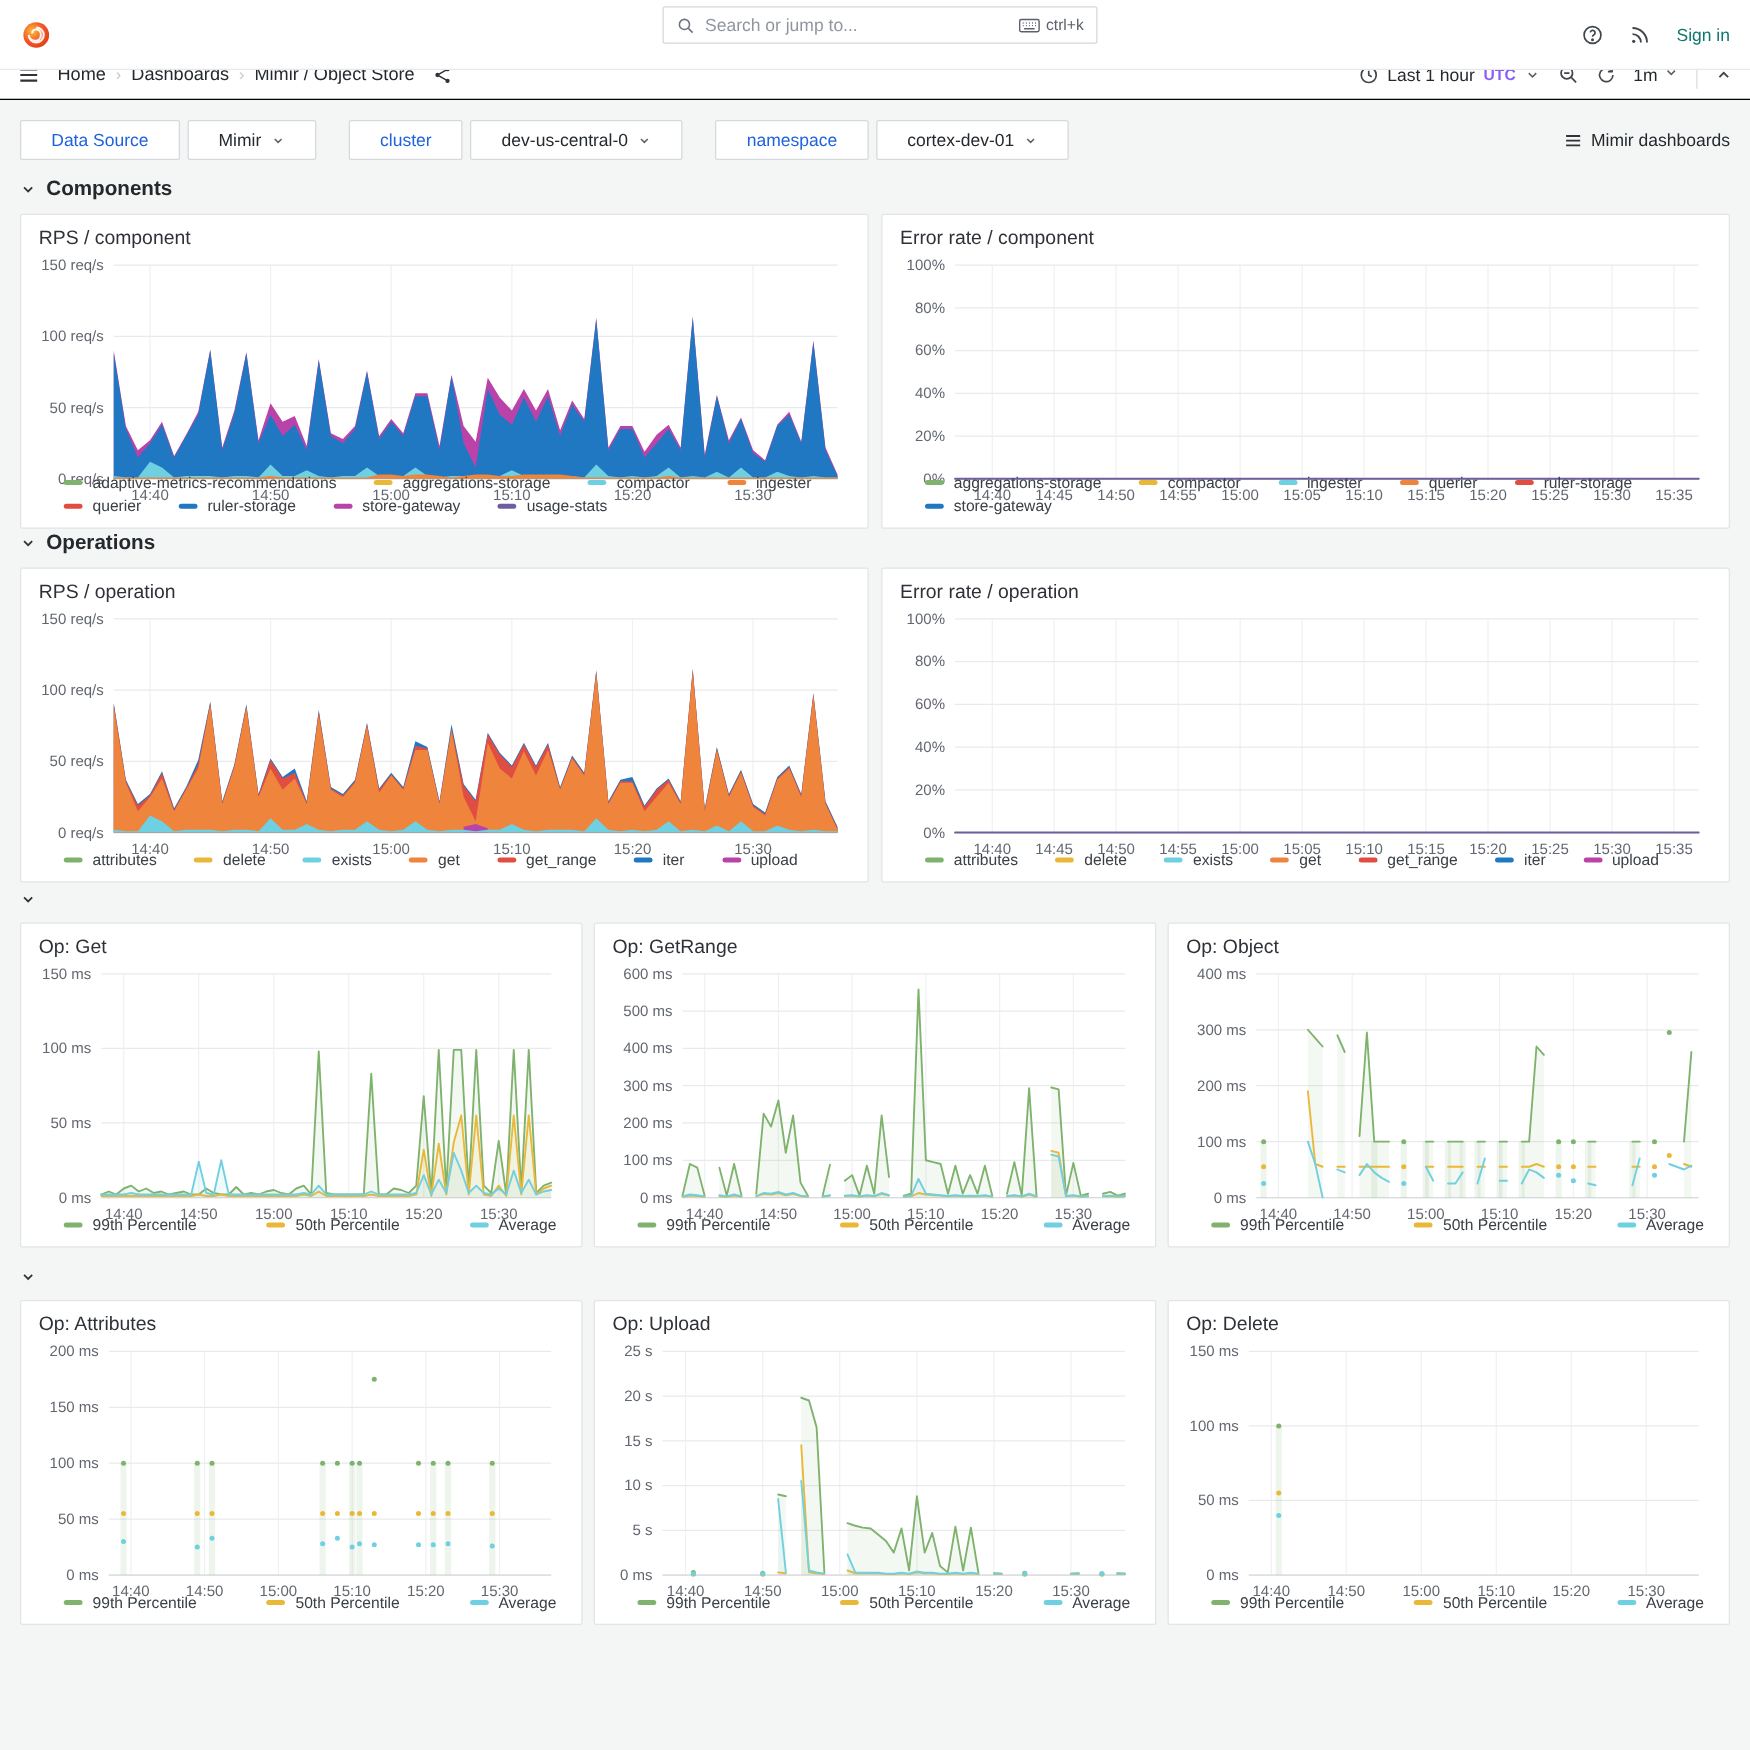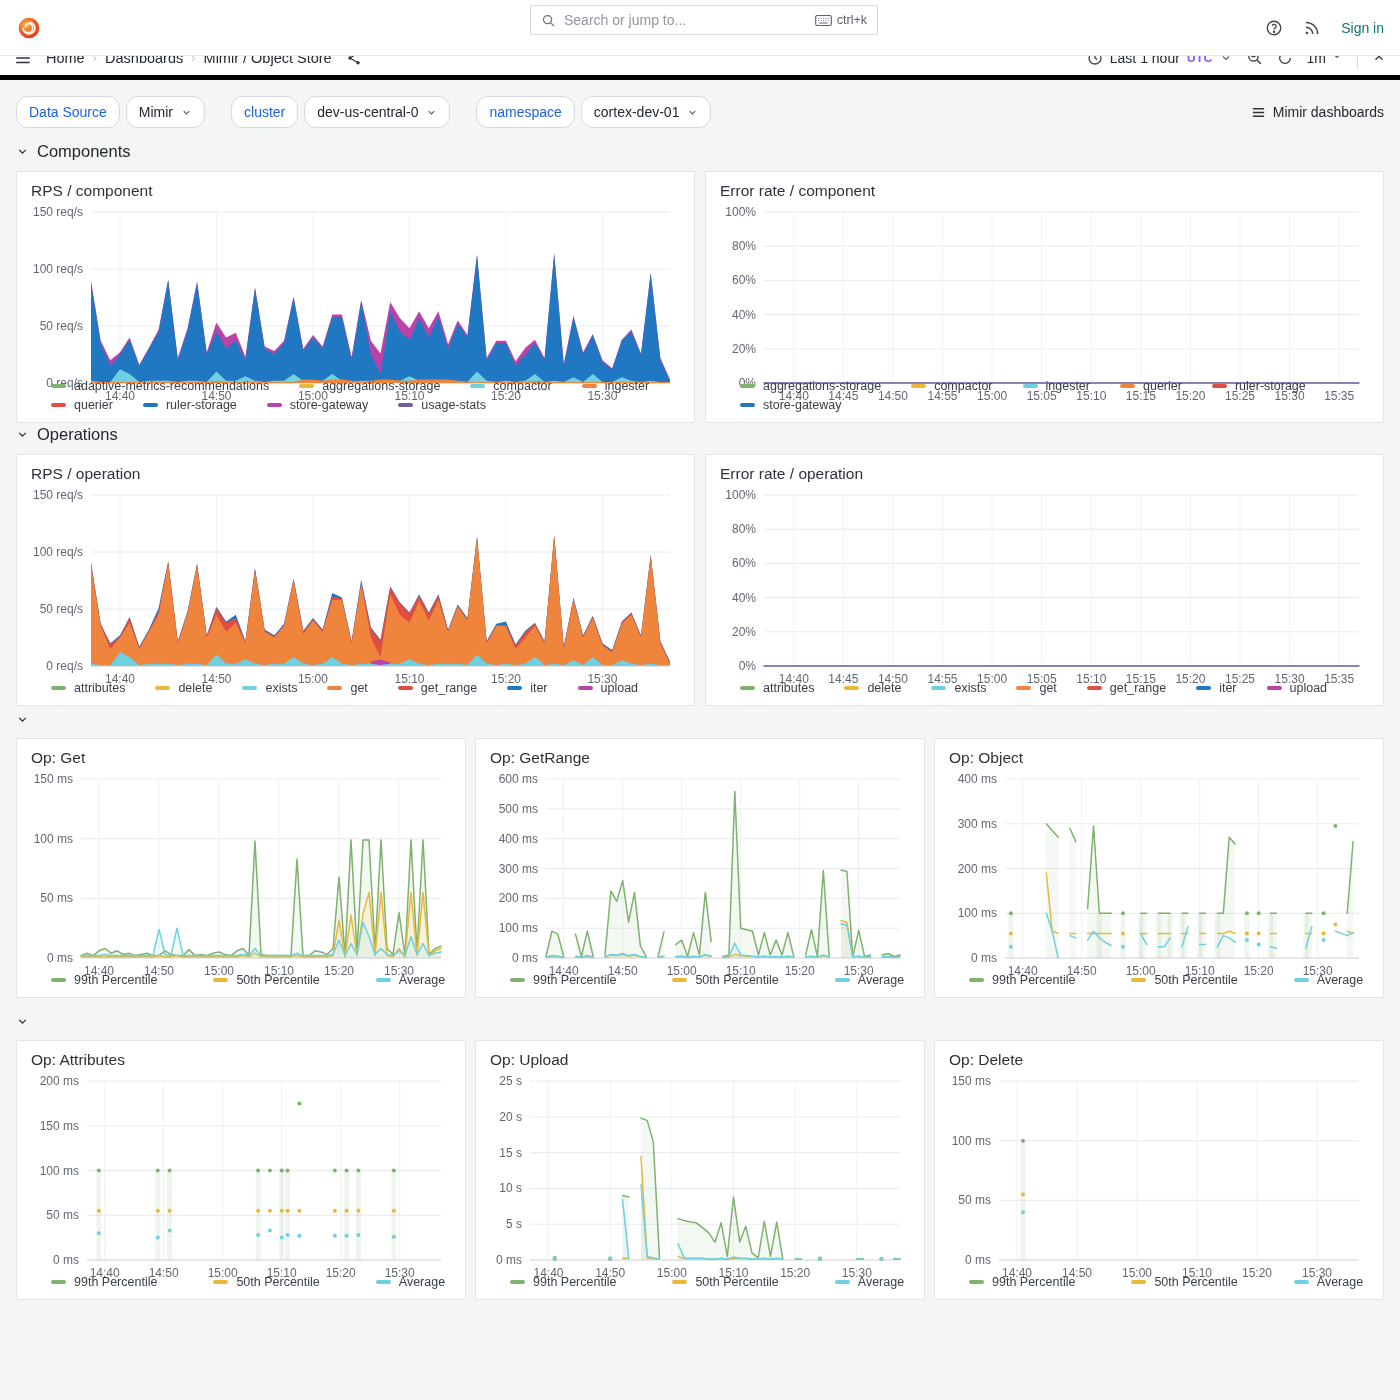--- a/index.html
+++ b/index.html
@@ -7,39 +7,39 @@
   body{font-family:"Liberation Sans",sans-serif;background:#f4f5f5;color:#24292e;font-size:14px}
   svg{display:block}
   .icon{color:#41454c}
   
   .topbar{position:absolute;top:0;left:0;width:1400px;height:56px;background:#fff;border-bottom:1px solid #e7e8ea;display:flex;align-items:center;padding:0 16px;z-index:20}
   .searchbox{position:absolute;left:530px;top:5px;width:348px;height:30px;border:1px solid #d5d8dc;border-radius:2px;background:#fff;display:flex;align-items:center;padding:0 10px;gap:8px;color:#868b93;cursor:text}
   .searchbox .ph{flex:1;font-size:14px;color:#9096a0}
   .searchbox .kbd{display:flex;align-items:center;gap:5px;font-size:12.5px;color:#5c6169}
   .top-right{margin-left:auto;display:flex;align-items:center;gap:20px}
   .signin{font-size:14px;color:#0f766e;cursor:pointer}
-  .subbar{position:absolute;top:40px;left:0;width:1400px;height:40px;background:#fff;border-bottom:5px solid #000000;display:flex;align-items:center;padding:0 14px;z-index:19}
+  .subbar{position:absolute;top:40px;left:0;width:1400px;height:40px;background:#fff;border-bottom:1px solid #000000;display:flex;align-items:center;padding:0 14px;z-index:19}
   .crumbs{display:flex;align-items:center;gap:8px;margin-left:14px;font-size:14.5px}
   .crumb{cursor:pointer}
   .crumb-sep{color:#c3c7cd;font-size:13px}
   .sub-right{margin-left:auto;display:flex;align-items:center;gap:14px}
   .timebtn{display:flex;align-items:center;gap:7px;cursor:pointer;font-size:14px}
   .utc{color:#8b5cf6;font-weight:700;font-size:12.5px}
   .vdiv{width:1px;height:22px;background:#d9dbdf}
   .tool{cursor:pointer;display:flex;gap:5px}
   
   .content{position:absolute;top:80px;left:0;width:1400px;padding:16px 16px 0}
   .filter-row{display:flex;align-items:center;margin-bottom:14px}
   .pair{display:flex;align-items:center;gap:6px;margin-right:26px}
-  .chip{height:32px;display:flex;align-items:center;padding:0 12px;background:#fff;border:1px solid #d5d8dc;border-radius:12px}
+  .chip{height:32px;display:flex;align-items:center;padding:0 24px;background:#fff;border:1px solid #d5d8dc;border-radius:2px}
   .chip.lbl{color:#1f62e0;font-size:14px;cursor:pointer}
   .chip.val{gap:8px;cursor:pointer;font-size:14px}
   .dash-link{margin-left:auto;display:flex;align-items:center;gap:7px;cursor:pointer;font-size:14px;color:#24292e}
   .section-h{display:flex;align-items:center;gap:8px;margin:2px 0 10px;cursor:pointer}
-  .section-h span{font-size:16.5px;font-weight:400}
+  .section-h span{font-size:16.5px;font-weight:700}
   .collapse-row{height:22px;display:flex;align-items:center;margin:2px 0 8px;cursor:pointer}
   .grid2{display:grid;grid-template-columns:679px 1fr;gap:10px;}
   .grid3{display:grid;grid-template-columns:repeat(3,1fr);gap:9px;margin-bottom:12px}
   .panel{background:#fff;border:1px solid #e2e4e8;border-radius:2px;display:flex;flex-direction:column;padding:8px 12px 8px 10px}
   .h-lg{height:252px}
   .h-sm{height:260px}
   .panel-title{font-size:15.5px;font-weight:500;color:#2e3238;padding:2px 4px 4px;cursor:pointer}
   .chart{flex:1;min-height:0}
   .tick{font-size:12px;fill:#62676f}
   .legend{display:flex;flex-wrap:wrap;column-gap:30px;row-gap:5px;padding:7px 2px 2px 24px}

